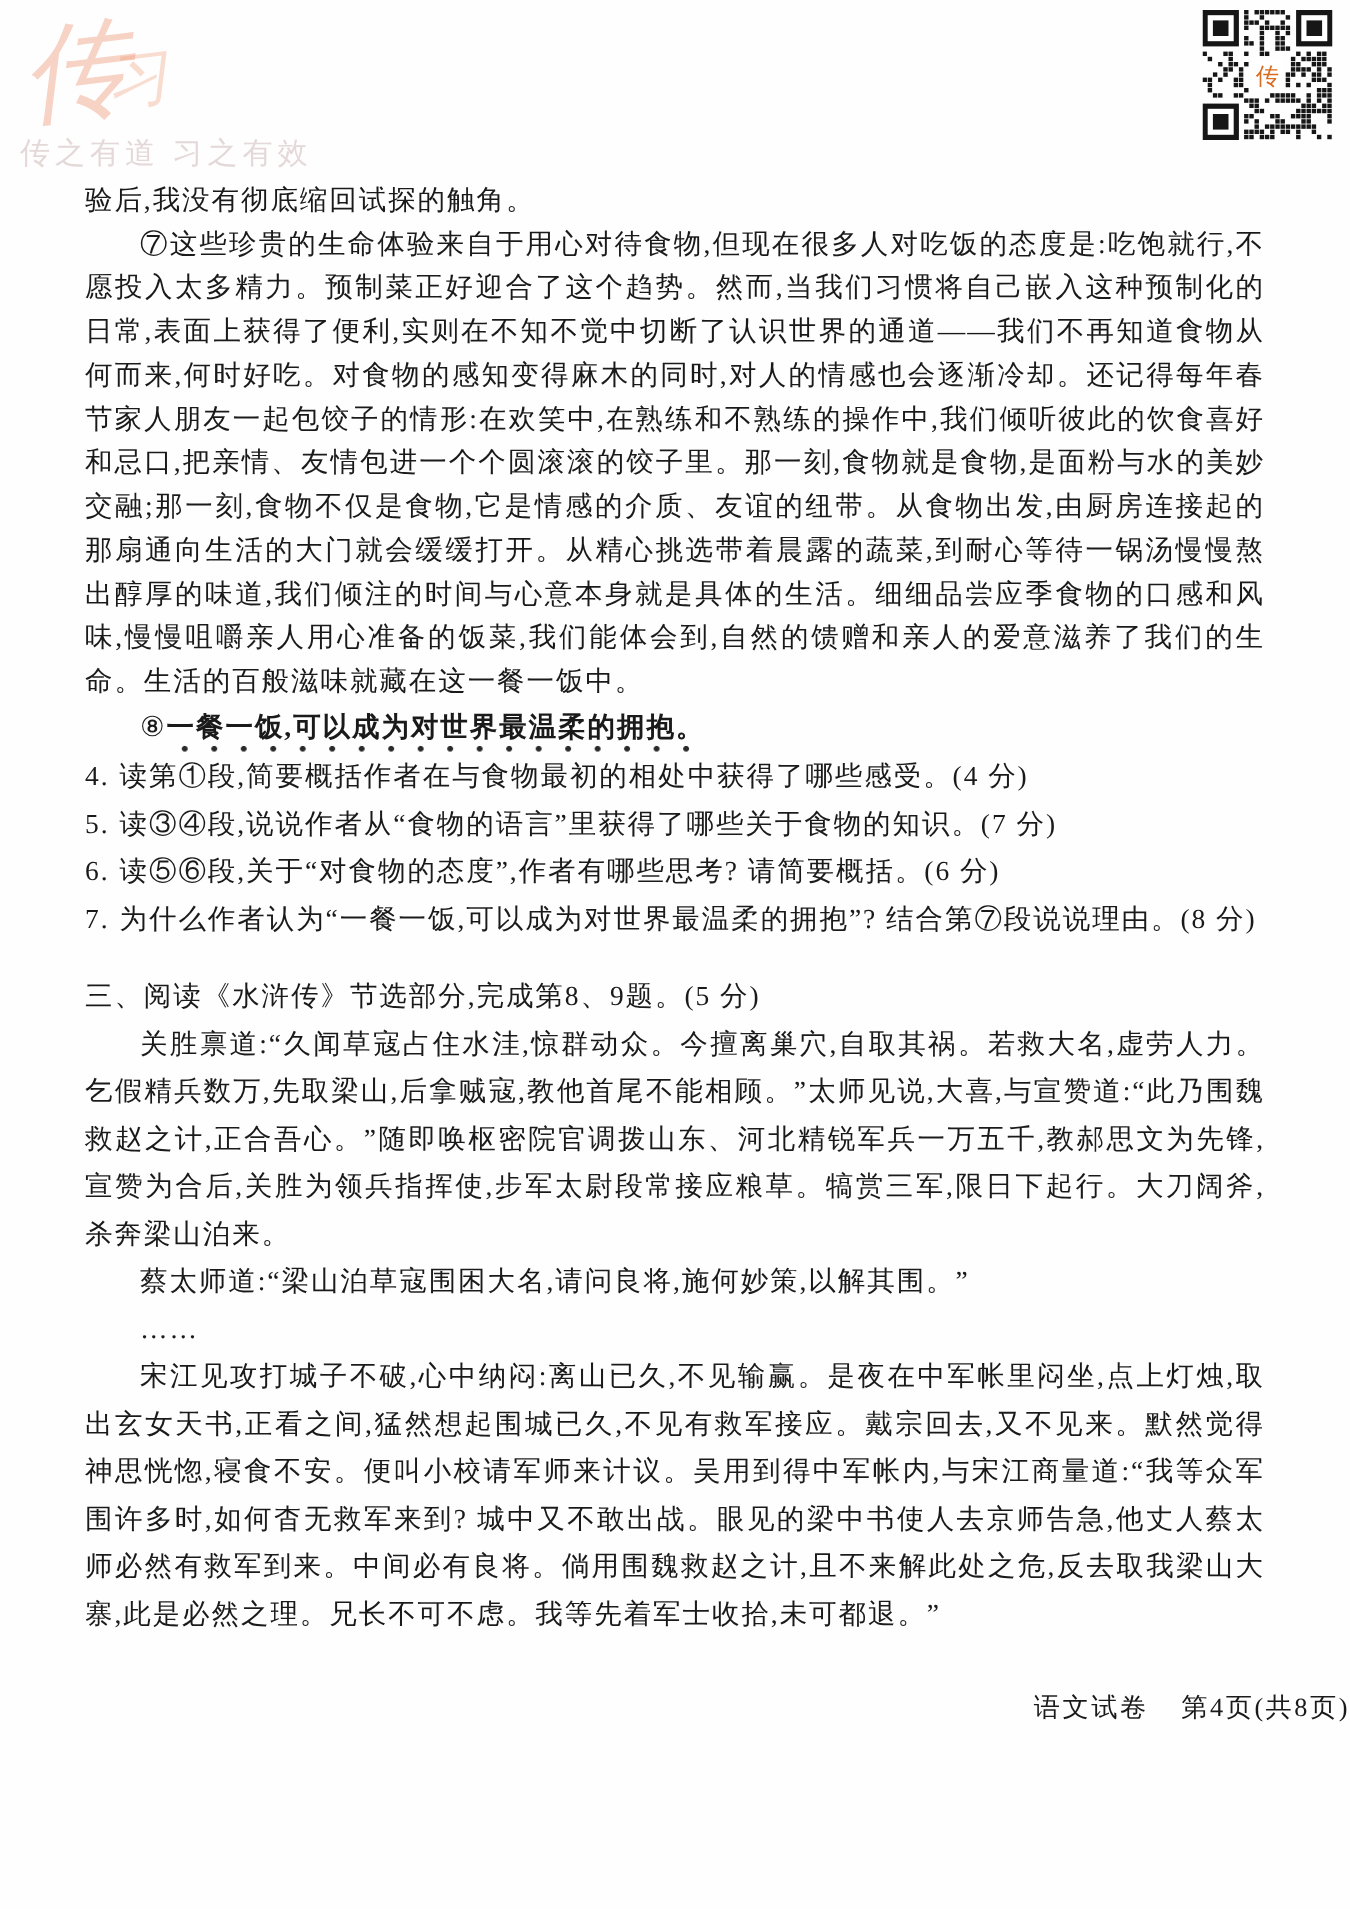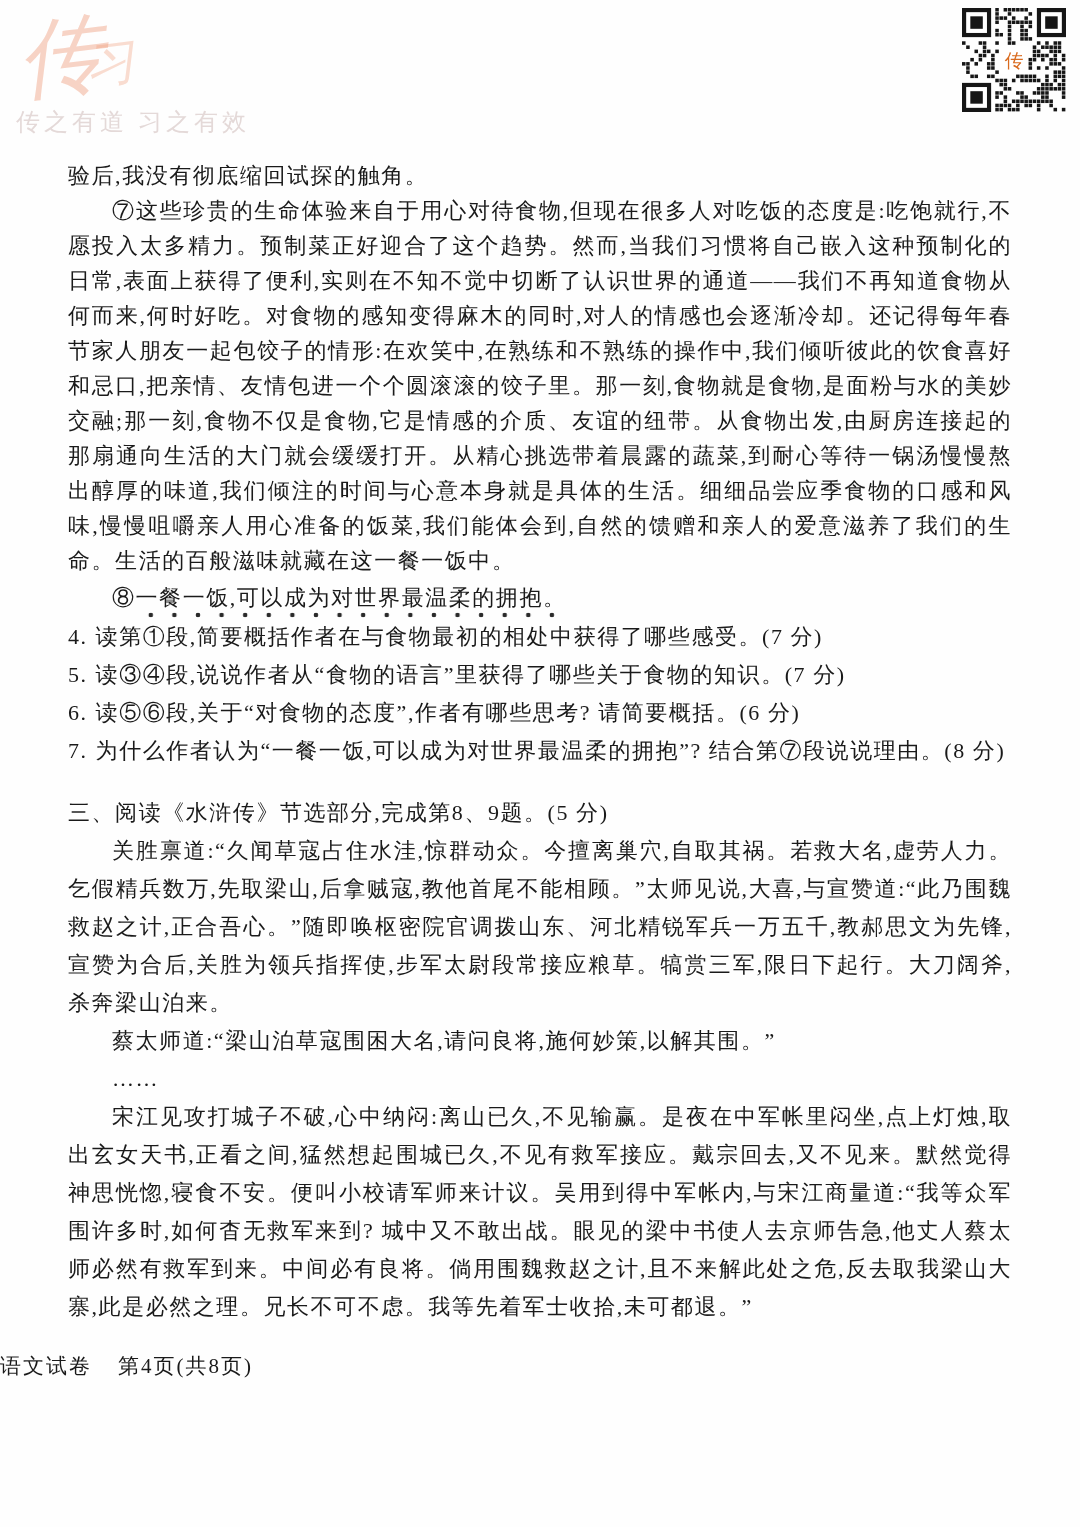--- a/index.html
+++ b/index.html
@@ -16,35 +16,35 @@
   .bm1 { font-size:86px; color:rgba(238,148,112,0.40); }
   .bm2 { font-size:50px; color:rgba(238,148,112,0.32); margin-left:-20px; }
   .brand-tagline { margin-top:16px; font-size:24px; letter-spacing:4px; color:rgba(206,186,184,0.55); white-space:nowrap; }
 
   
   .qr { position:absolute; left:962px; top:8px; width:104px; height:104px; }
 
   
   .content { position:absolute; left:68px; right:68px; top:142px;
     font-size:22px; letter-spacing:1.55px; line-height:35px;
-    text-align:justify; text-justify:inter-ideograph;margin-top:16px; }
+    text-align:justify; text-justify:inter-ideograph; }
   p { margin:0; }
   .indent { text-indent:2em; }
   .passage-block { line-height:38px; }
   .heading { margin-top:24px; }
   .qline { padding-left:36px; text-indent:-36px; line-height:38px; }
   .qnum { margin-right:8px; }
   .p8 { line-height:40px; }
   .emph {
     background-image:radial-gradient(circle, #2a2a2a 2px, rgba(0,0,0,0) 2.6px);
     background-size:23.6px 6px; background-repeat:repeat-x;
-    background-position:3px 100%; padding-bottom:8px;
+    background-position:3px 100%; padding-bottom:8px;font-weight:bold;
   }
 
-  .footer { position:absolute; left:0; right:0; top:1352px; text-align:left;
+  .footer { position:absolute; left:0; right:0; top:1352px; text-align:right;
     font-size:21px; letter-spacing:2px; color:#1a1a1a; }
   .footer .gap { display:inline-block; width:26px; }
 </style>
 </head>
 <body>
 
 <div class="page">
 
   <div class="brand">
     <div class="brand-mark">
@@ -266,21 +266,21 @@
     <text x="50" y="57" font-size="18" fill="#d96b1f" text-anchor="middle">传</text>
   </svg>
 
   <div class="content">
 
     <div class="essay">
       <p>验后,我没有彻底缩回试探的触角。</p>
       <p class="indent">⑦这些珍贵的生命体验来自于用心对待食物,但现在很多人对吃饭的态度是:吃饱就行,不愿投入太多精力。预制菜正好迎合了这个趋势。然而,当我们习惯将自己嵌入这种预制化的日常,表面上获得了便利,实则在不知不觉中切断了认识世界的通道——我们不再知道食物从何而来,何时好吃。对食物的感知变得麻木的同时,对人的情感也会逐渐冷却。还记得每年春节家人朋友一起包饺子的情形:在欢笑中,在熟练和不熟练的操作中,我们倾听彼此的饮食喜好和忌口,把亲情、友情包进一个个圆滚滚的饺子里。那一刻,食物就是食物,是面粉与水的美妙交融;那一刻,食物不仅是食物,它是情感的介质、友谊的纽带。从食物出发,由厨房连接起的那扇通向生活的大门就会缓缓打开。从精心挑选带着晨露的蔬菜,到耐心等待一锅汤慢慢熬出醇厚的味道,我们倾注的时间与心意本身就是具体的生活。细细品尝应季食物的口感和风味,慢慢咀嚼亲人用心准备的饭菜,我们能体会到,自然的馈赠和亲人的爱意滋养了我们的生命。生活的百般滋味就藏在这一餐一饭中。</p>
       <p class="indent p8"><span>⑧</span><span class="emph">一餐一饭,可以成为对世界最温柔的拥抱。</span></p>
 
-      <div class="qline"><span class="qnum">4.</span><span>读第①段,简要概括作者在与食物最初的相处中获得了哪些感受。(7 分)</span></div>
+      <div class="qline"><span class="qnum">4.</span><span>读第①段,简要概括作者在与食物最初的相处中获得了哪些感受。(4 分)</span></div>
       <div class="qline"><span class="qnum">5.</span><span>读③④段,说说作者从“食物的语言”里获得了哪些关于食物的知识。(7 分)</span></div>
       <div class="qline"><span class="qnum">6.</span><span>读⑤⑥段,关于“对食物的态度”,作者有哪些思考? 请简要概括。(6 分)</span></div>
       <div class="qline"><span class="qnum">7.</span><span>为什么作者认为“一餐一饭,可以成为对世界最温柔的拥抱”? 结合第⑦段说说理由。(8 分)</span></div>
     </div>
 
     <div class="passage-block">
       <p class="heading">三、阅读《水浒传》节选部分,完成第8、9题。(5 分)</p>
       <p class="indent">关胜禀道:“久闻草寇占住水洼,惊群动众。今擅离巢穴,自取其祸。若救大名,虚劳人力。乞假精兵数万,先取梁山,后拿贼寇,教他首尾不能相顾。”太师见说,大喜,与宣赞道:“此乃围魏救赵之计,正合吾心。”随即唤枢密院官调拨山东、河北精锐军兵一万五千,教郝思文为先锋,宣赞为合后,关胜为领兵指挥使,步军太尉段常接应粮草。犒赏三军,限日下起行。大刀阔斧,杀奔梁山泊来。</p>
       <p class="indent">蔡太师道:“梁山泊草寇围困大名,请问良将,施何妙策,以解其围。”</p>
       <p class="indent">……</p>

